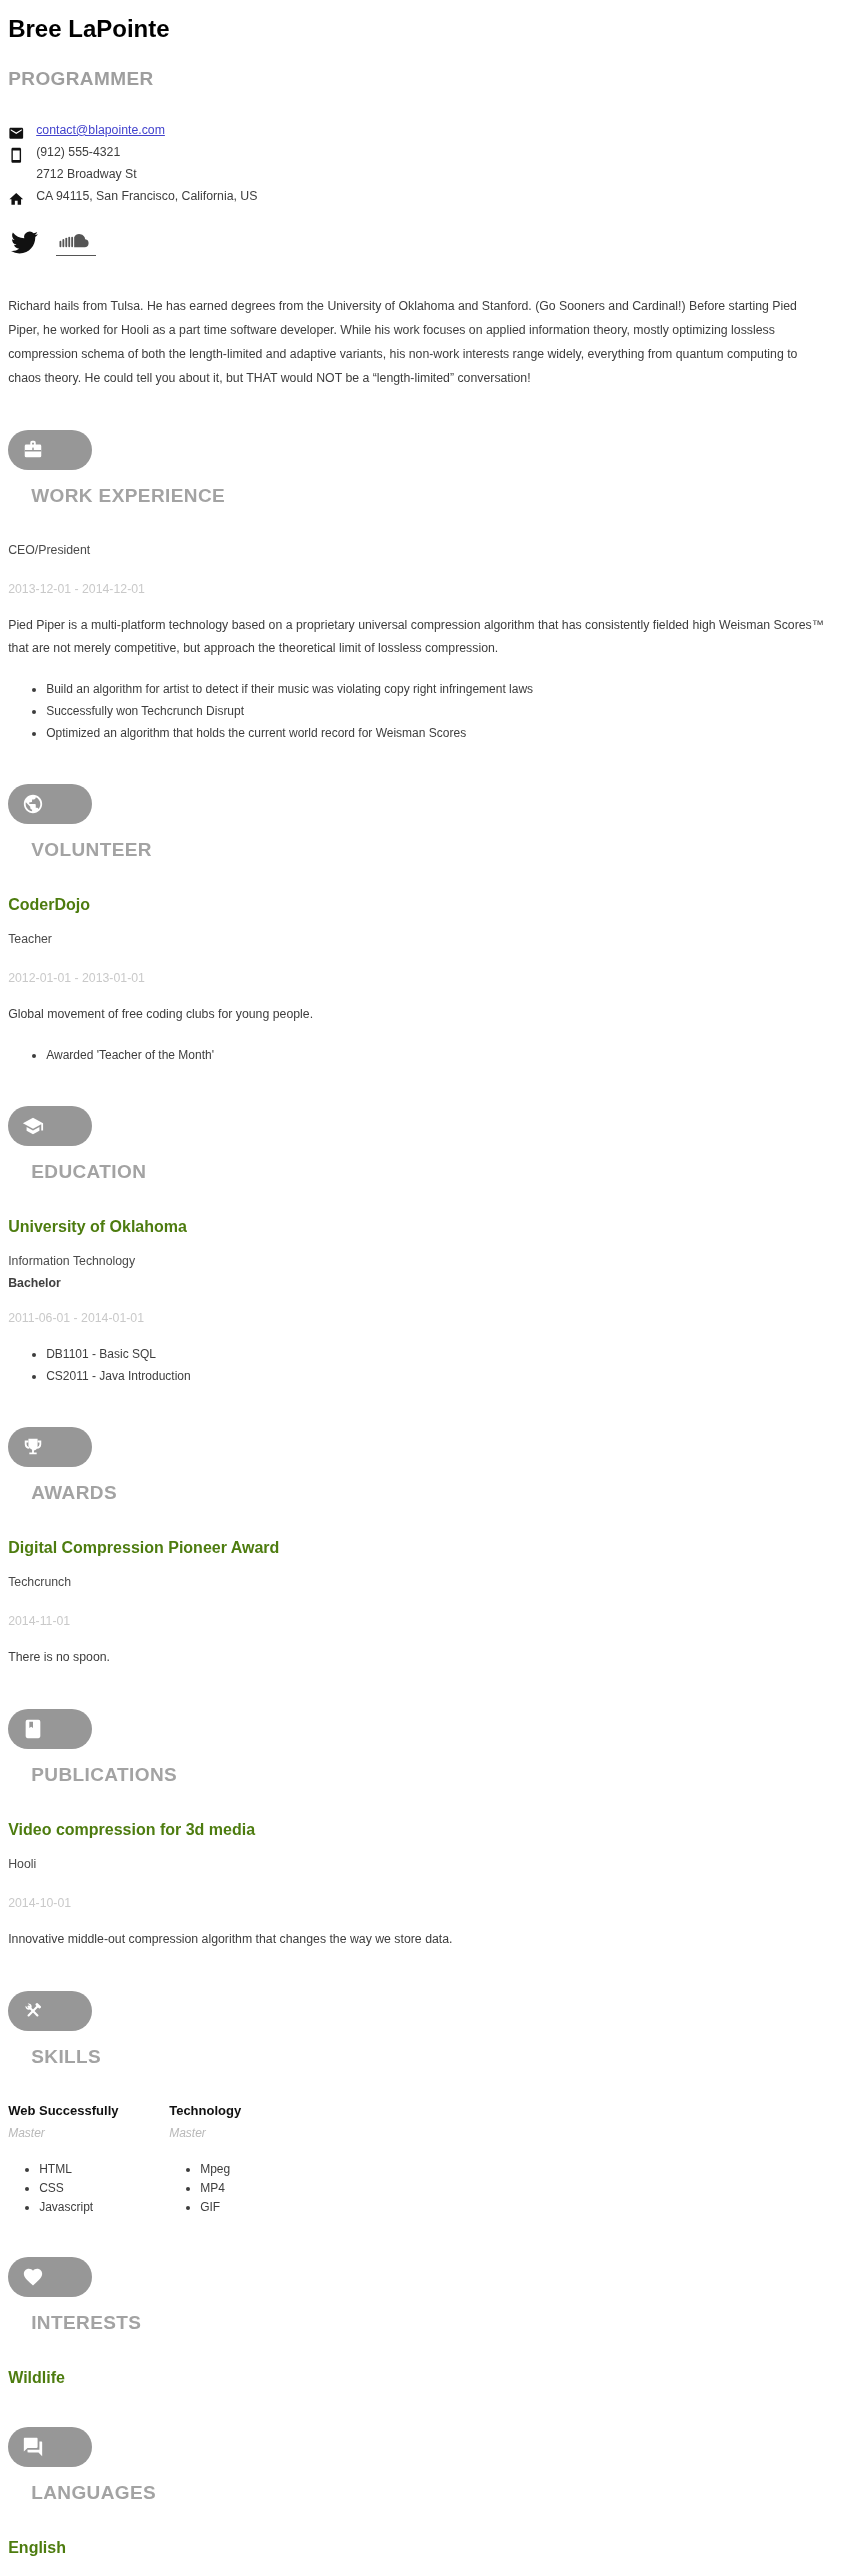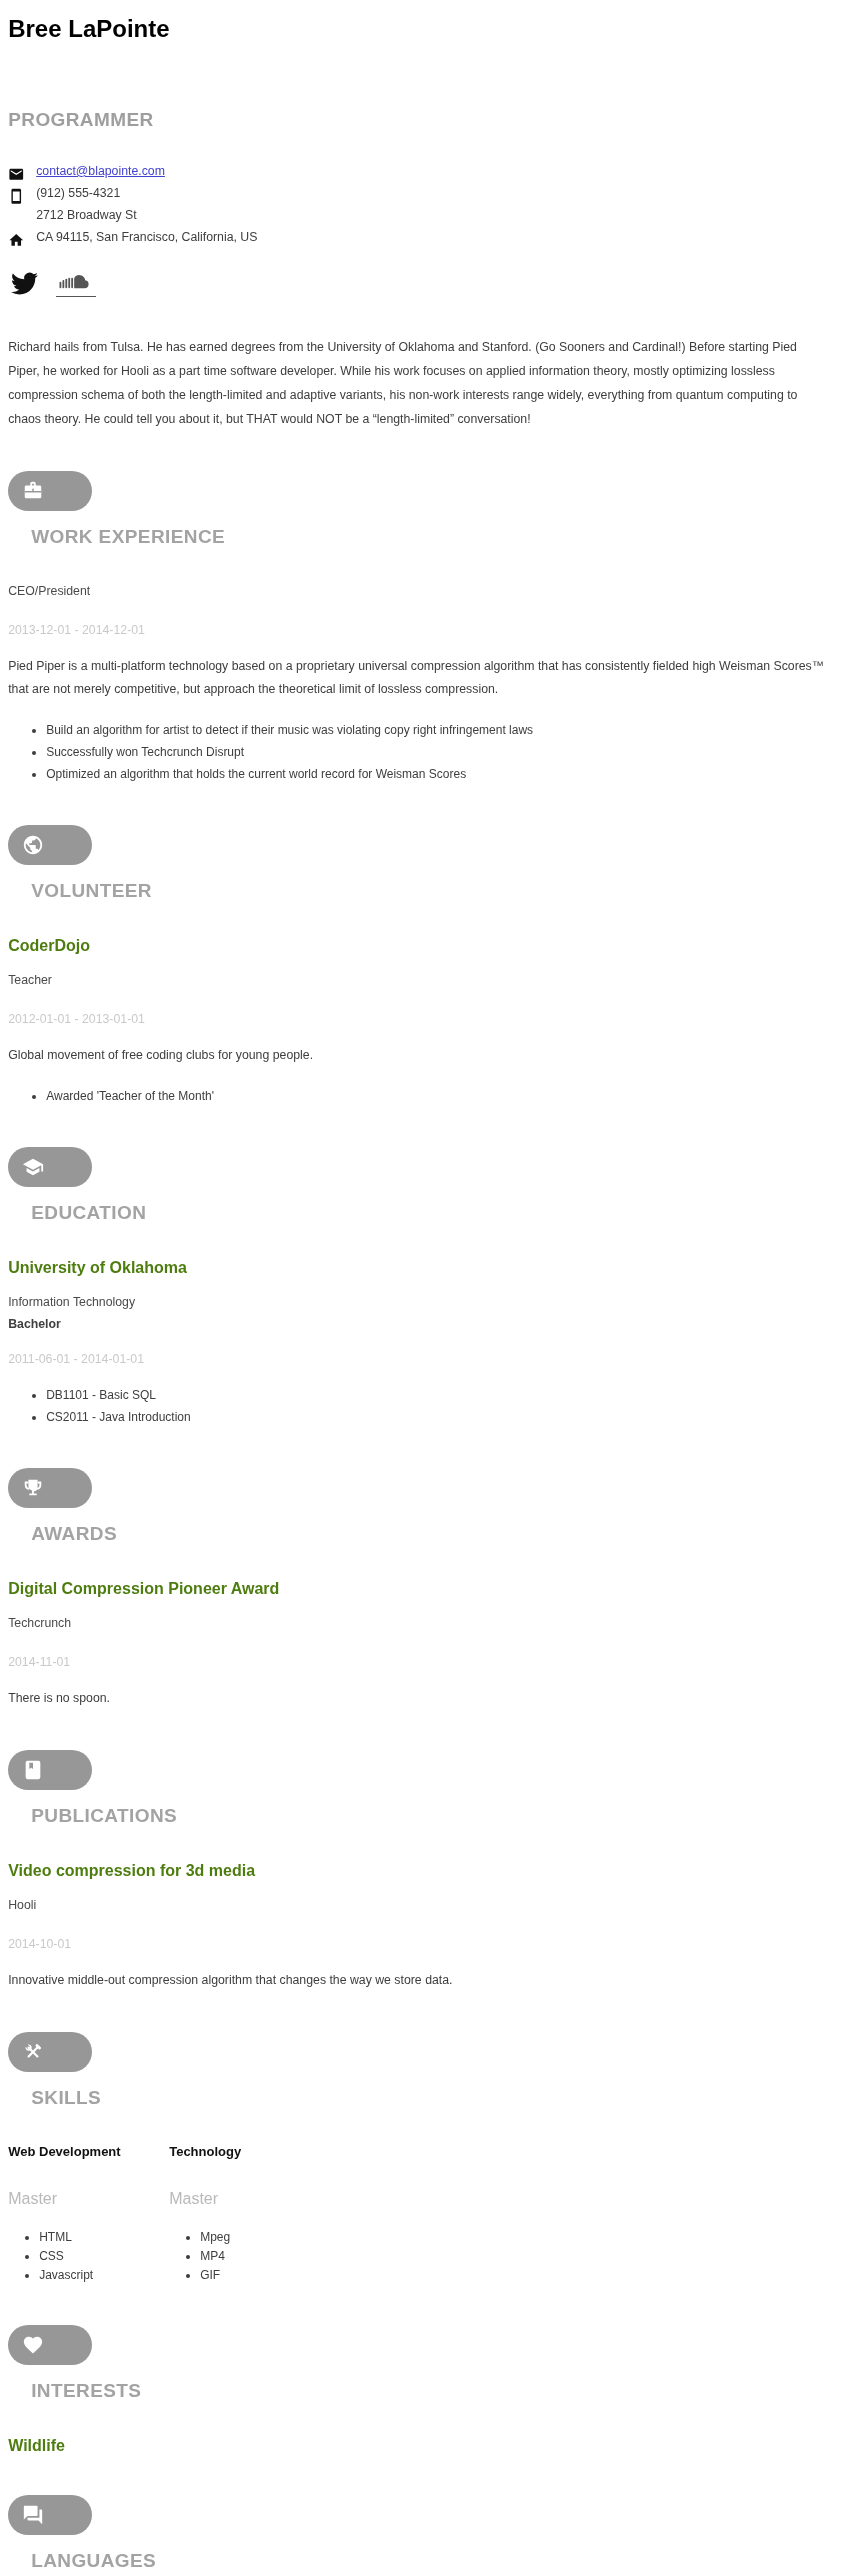--- a/index.html
+++ b/index.html
@@ -6,21 +6,21 @@
   .page{
     width:843px;
     box-sizing:border-box;
     padding:15px 10px 25px 8.2px;
     font-family:"Liberation Sans", sans-serif;
     color:#3d3d3d;
     background:#ffffff;
   }
   
   h1.name{
-    margin:0 0 65px 0;
+    margin:0 0 24px 0;
     font-size:24px;
     line-height:1.2;
     font-weight:bold;
     color:#000000;
   }
   h2.job-title{
     margin:0 0 30px 0;
     font-size:19px;
     font-weight:bold;
     letter-spacing:0.4px;
@@ -66,21 +66,21 @@
   .item-degree{margin-top:8.2px;font-size:12.3px;font-weight:bold;color:#404040;}
   .dates{margin-top:25px;font-size:12.3px;color:#c9c9c9;}
   .dates.spaced{margin-top:21.4px;}
   .item-desc{margin:18px 0 0 0;font-size:12.3px;line-height:23px;color:#3d3d3d;max-width:823px;}
   ul.hl{margin:18px 0 0 0;padding:0 0 0 38px;}
   ul.hl li{font-size:12px;line-height:22px;color:#3d3d3d;}
   
   .skills-row{display:flex;margin-top:35px;}
   .skill-col{width:161px;}
   .skill-name{font-size:13px;font-weight:bold;color:#111111;}
-  .skill-level{margin-top:31px;font-size:16px;color:#b9b9b9;}
+  .skill-level{margin-top:8px;font-size:12px;font-style:italic;color:#b9b9b9;}
   .skill-col ul{margin:20px 0 0 0;padding:0 0 0 31px;}
   .skill-col li{font-size:12px;line-height:19px;color:#3d3d3d;}
   
   .fluency{margin-top:20px;font-size:12px;font-style:italic;color:#b9b9b9;}
 </style>
 </head>
 <body>
 
 <div class="page">
 
@@ -240,21 +240,21 @@
           <rect x="10.8" y="4" width="2.4" height="16" rx="1.2" transform="rotate(45 12 12)"></rect>
           <rect x="10.8" y="4" width="2.4" height="16" rx="1.2" transform="rotate(-45 12 12)"></rect>
           <rect x="8.6" y="2.4" width="6.8" height="3" rx="1" transform="rotate(45 12 12)"></rect>
           <path d="M10.4 2.2a3.4 3.4 0 1 0 3.2 0V6h-3.2V2.2z" transform="rotate(-45 12 12)"></path>
         </svg>
       </span>
     </div>
     <h3 class="section-title">SKILLS</h3>
     <div class="skills-row">
       <div class="skill-col">
-        <div class="skill-name">Web Development</div>
+        <div class="skill-name">Web Successfully</div>
         <div class="skill-level">Master</div>
         <ul>
           <li>HTML</li>
           <li>CSS</li>
           <li>Javascript</li>
         </ul>
       </div>
       <div class="skill-col">
         <div class="skill-name">Technology</div>
         <div class="skill-level">Master</div>

